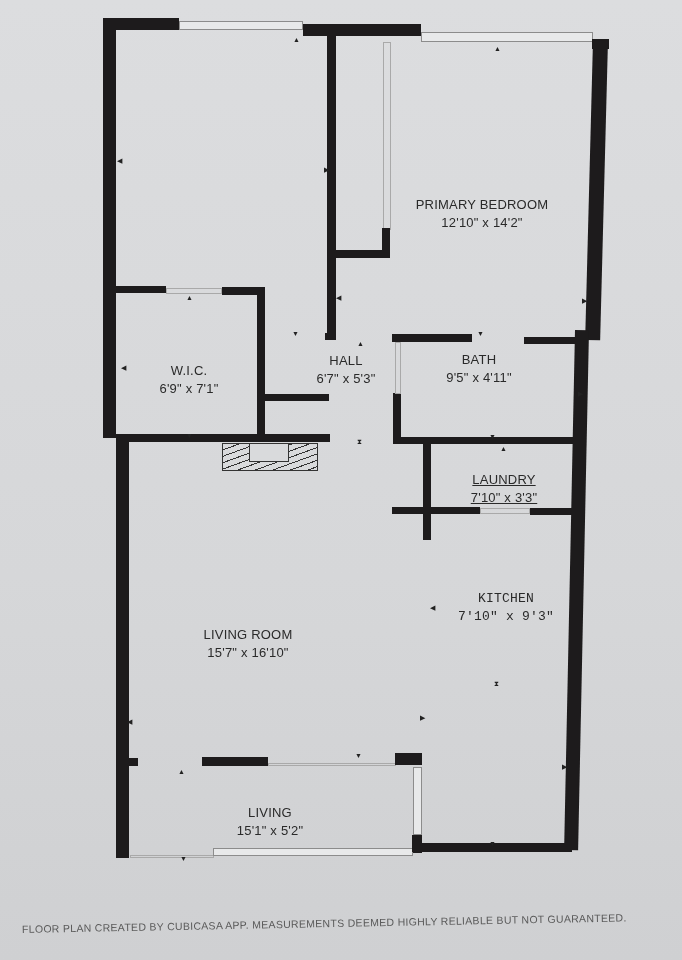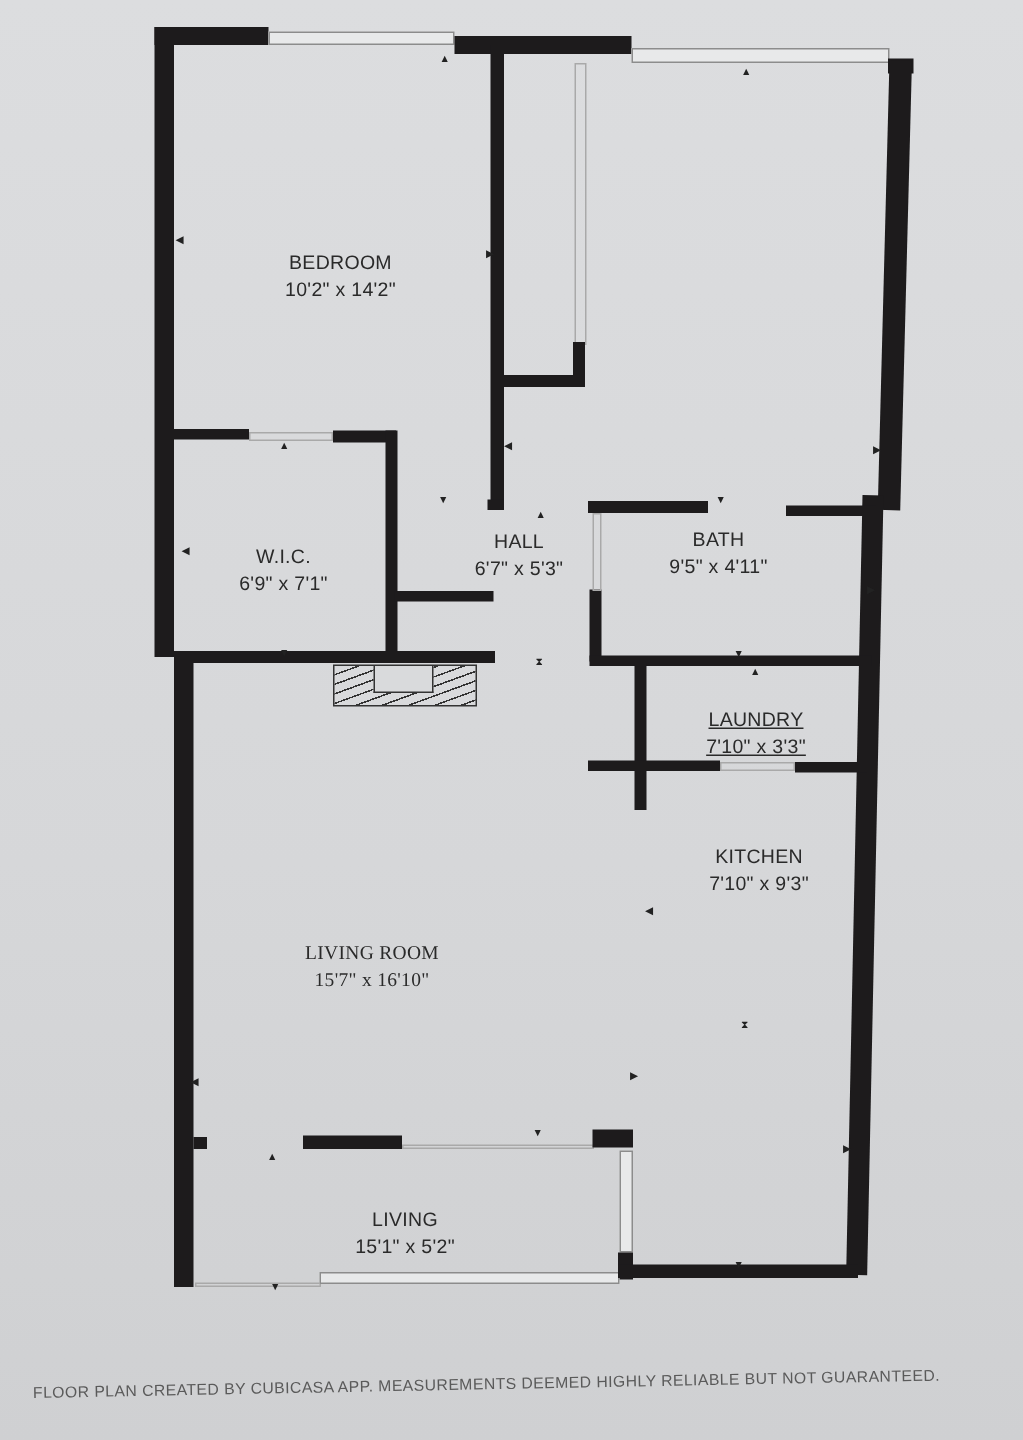--- a/index.html
+++ b/index.html
@@ -89,45 +89,45 @@
   <div class="wall" style="left:129px;top:758px;width:9px;height:8px;"></div>
   <div class="wall" style="left:202px;top:757px;width:66px;height:9px;"></div>
   <div class="opening" style="left:268px;top:763px;width:128px;height:3px;"></div>
   <div class="wall" style="left:395px;top:753px;width:27px;height:12px;"></div>
   <div class="window" style="left:413px;top:767px;width:9px;height:68px;"></div>
   <div class="wall" style="left:412px;top:835px;width:10px;height:18px;"></div>
   <div class="opening" style="left:130px;top:855px;width:84px;height:3px;"></div>
   <div class="window" style="left:213px;top:848px;width:200px;height:8px;"></div>
   <div class="wall" style="left:412px;top:843px;width:160px;height:9px;"></div>
 
-  <div class="room-label" style="left:227px;top:166px;">
-    <span>BEDROOM</span>
-    <span class="dims">10'2" x 14'2"</span>
+  <div class="room-label" style="left:482px;top:196px;">
+    <span>PRIMARY BEDROOM</span>
+    <span class="dims">12'10" x 14'2"</span>
   </div>
   <div class="room-label" style="left:189px;top:362px;">
     <span>W.I.C.</span>
     <span class="dims">6'9" x 7'1"</span>
   </div>
   <div class="room-label" style="left:346px;top:352px;">
     <span>HALL</span>
     <span class="dims">6'7" x 5'3"</span>
   </div>
   <div class="room-label" style="left:479px;top:351px;">
     <span>BATH</span>
     <span class="dims">9'5" x 4'11"</span>
   </div>
   <div class="room-label" style="left:504px;top:471px;text-decoration:underline;">
     <span>LAUNDRY</span>
     <span class="dims">7'10" x 3'3"</span>
   </div>
-  <div class="room-label" style="left:506px;top:562px;">
+  <div class="room-label" style="left:506px;top:590px;font-family:Liberation Mono, monospace;">
     <span>KITCHEN</span>
     <span class="dims">7'10" x 9'3"</span>
   </div>
-  <div class="room-label" style="left:248px;top:626px;font-family:Liberation Serif, serif;">
+  <div class="room-label" style="left:248px;top:626px;">
     <span>LIVING ROOM</span>
     <span class="dims">15'7" x 16'10"</span>
   </div>
   <div class="room-label" style="left:270px;top:804px;">
     <span>LIVING</span>
     <span class="dims">15'1" x 5'2"</span>
   </div>
 
   <span class="mark" style="left:293px;top:36px;">▲</span>
   <span class="mark" style="left:117px;top:157px;">◀</span>

